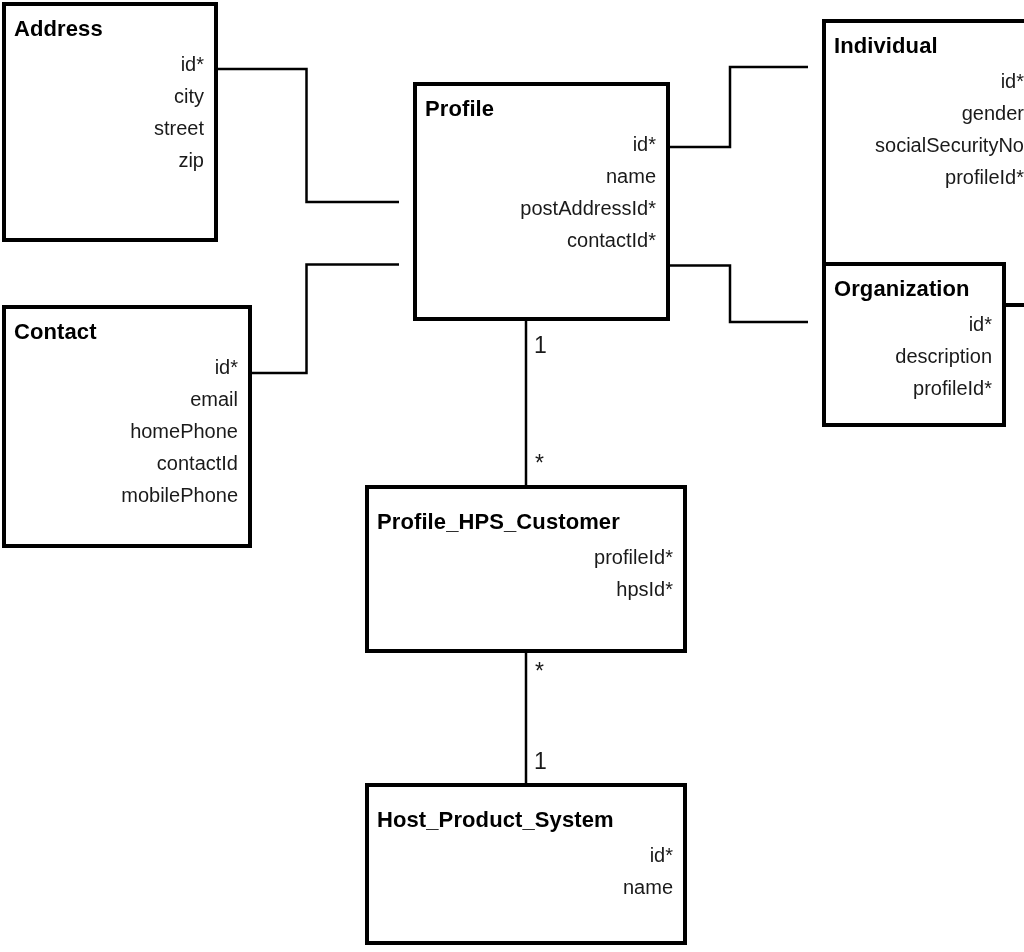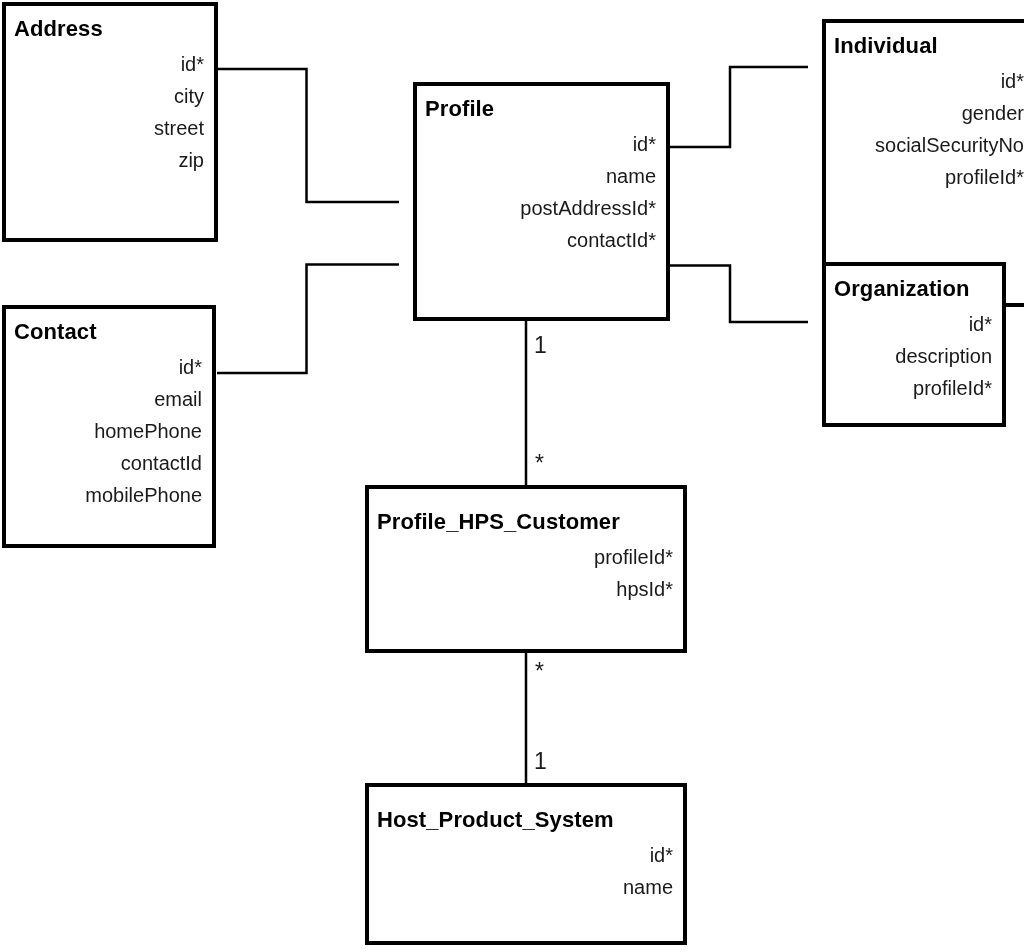--- a/index.html
+++ b/index.html
@@ -87,21 +87,21 @@
   </div>
 
   <div class="entity" style="left:397px; top:82px; width:257px; height:239px;margin-left:16px;">
     <div class="entity-title">Profile</div>
     <div class="entity-field">id*</div>
     <div class="entity-field">name</div>
     <div class="entity-field">postAddressId*</div>
     <div class="entity-field">contactId*</div>
   </div>
 
-  <div class="entity" style="left:2px; top:305px; width:214px; height:243px;">
+  <div class="entity" style="left:2px; top:305px; width:250px; height:243px;">
     <div class="entity-title">Contact</div>
     <div class="entity-field">id*</div>
     <div class="entity-field">email</div>
     <div class="entity-field">homePhone</div>
     <div class="entity-field">contactId</div>
     <div class="entity-field">mobilePhone</div>
   </div>
 
   <div class="entity" style="left:806px; top:262px; width:184px; height:165px;margin-left:16px;">
     <div class="entity-title">Organization</div>

